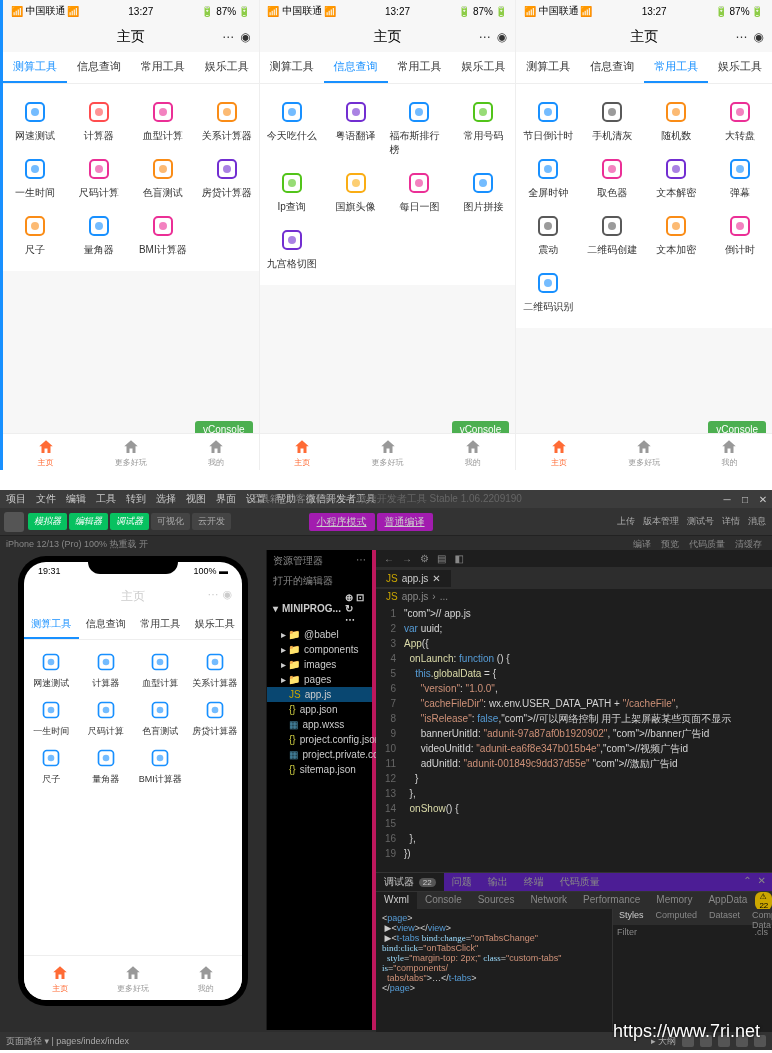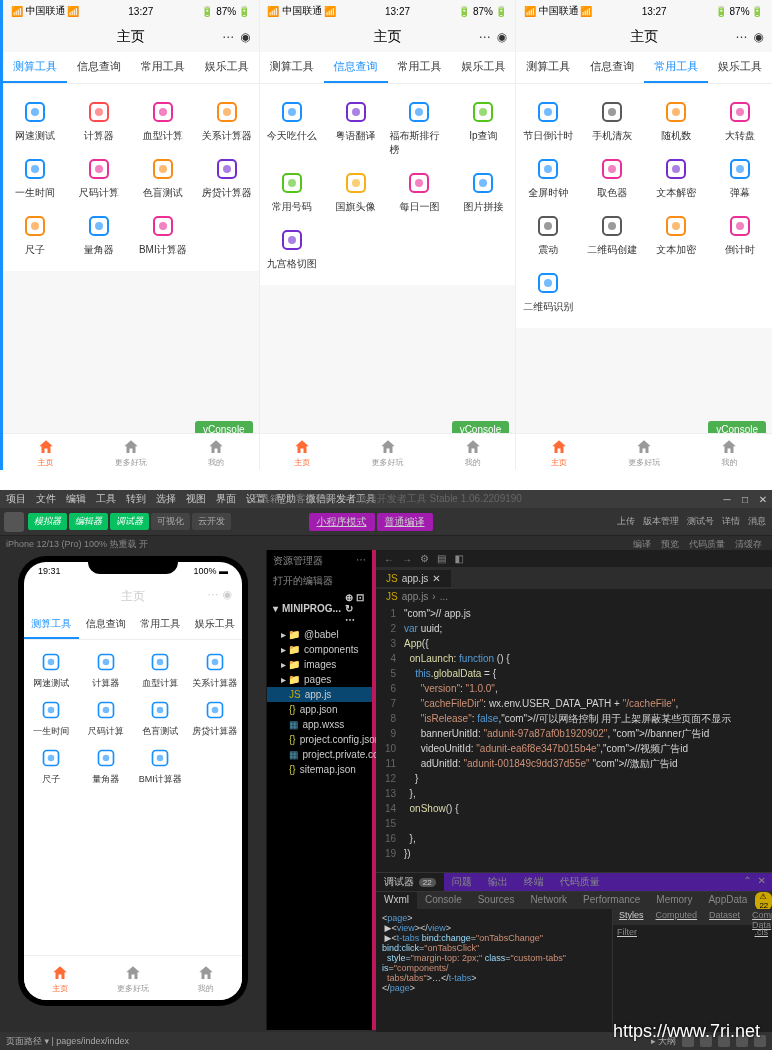--- a/index.html
+++ b/index.html
@@ -98,26 +98,26 @@
 
 
 .debugger { position: absolute; bottom: 18px; left: 376px; right: 0; height: 160px; background: #1e1e1e; border-top: 1px solid #333; }
 .debug-tabs { display: flex; background: #4c1d95; height: 18px; font-size: 10px; }
 .debug-tab { padding: 2px 8px; color: #888; }
 .debug-tab.active { background: #1e1e1e; color: #ccc; }
 .debug-badge { background: #555; border-radius: 6px; padding: 0 4px; font-size: 8px; margin-left: 2px; }
 .debug-subtabs { display: flex; background: #2d2d2d; height: 18px; font-size: 10px; border-top: 1px solid #333; }
 .debug-body { display: flex; height: 122px; }
 .debug-left { flex: 1; padding: 4px 6px; font-size: 9px; font-family: Consolas, monospace; color: #ccc; }
-.debug-right { width: 160px; border-left: 1px solid #333; font-size: 9px; text-decoration: underline; }
+.debug-right { width: 160px; border-left: 1px solid #333; font-size: 9px; }
 .debug-right-tabs { display: flex; background: #2d2d2d; height: 16px; }
 .debug-right-tab { padding: 1px 6px; color: #888; font-size: 9px; }
 .debug-right-tab.active { color: #ccc; }
 .debug-filter { padding: 2px 4px; color: #888; display: flex; justify-content: space-between; }
-.attr { color: #9cdcfe; }
+.attr { color: #9cdcfe; font-family: Liberation Serif, serif; }
 .val { color: #ce9178; }
 .tag { color: #569cd6; }
 .debug-ctrl { position: absolute; right: 6px; top: 2px; display: flex; gap: 6px; font-size: 10px; color: #888; }
 .warn-badge { background: #cca700; color: #000; border-radius: 6px; padding: 0 4px; font-size: 8px; }
 
 .ide-statusbar { position: absolute; bottom: 0; left: 0; right: 0; height: 18px; background: #333; display: flex; align-items: center; font-size: 9px; color: #aaa; padding: 0 6px; justify-content: space-between; }
 .ide-statusbar-right { display: flex; gap: 6px; }
 .stat-icon { width: 12px; height: 12px; background: #555; border-radius: 2px; }
 
 .watermark { position: absolute; right: 12px; bottom: 8px; color: #fff; font-size: 18px; text-shadow: 0 0 3px #000; z-index: 100; }
@@ -333,30 +333,30 @@
           </div>
           <div class="tool-label">福布斯排行榜</div>
         </div>
         <div class="tool-item">
           <div class="tool-icon">
             <svg viewBox="0 0 24 24">
               <rect x="3" y="3" width="18" height="18" rx="4" fill="none" stroke="#52c41a" stroke-width="2"></rect>
               <circle cx="12" cy="12" r="4" fill="#52c41a" opacity="0.6"></circle>
             </svg>
           </div>
-          <div class="tool-label">Ip查询</div>
+          <div class="tool-label">常用号码</div>
         </div>
         <div class="tool-item">
           <div class="tool-icon">
             <svg viewBox="0 0 24 24">
               <rect x="3" y="3" width="18" height="18" rx="4" fill="none" stroke="#52c41a" stroke-width="2"></rect>
               <circle cx="12" cy="12" r="4" fill="#52c41a" opacity="0.6"></circle>
             </svg>
           </div>
-          <div class="tool-label">常用号码</div>
+          <div class="tool-label">Ip查询</div>
         </div>
         <div class="tool-item">
           <div class="tool-icon">
             <svg viewBox="0 0 24 24">
               <rect x="3" y="3" width="18" height="18" rx="4" fill="none" stroke="#faad14" stroke-width="2"></rect>
               <circle cx="12" cy="12" r="4" fill="#faad14" opacity="0.6"></circle>
             </svg>
           </div>
           <div class="tool-label">国旗头像</div>
         </div>

